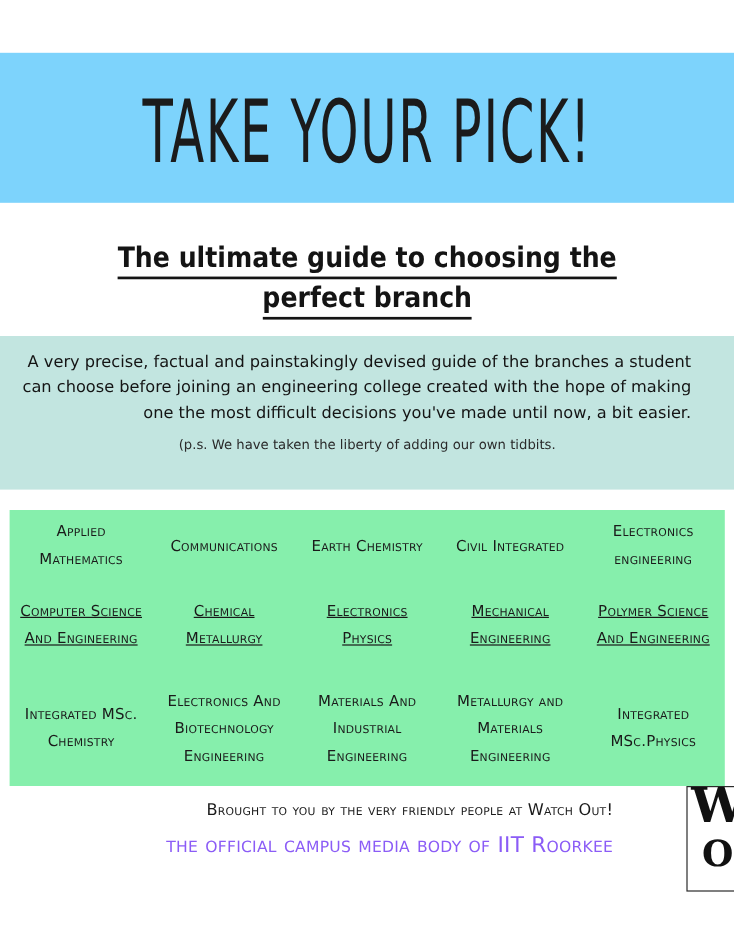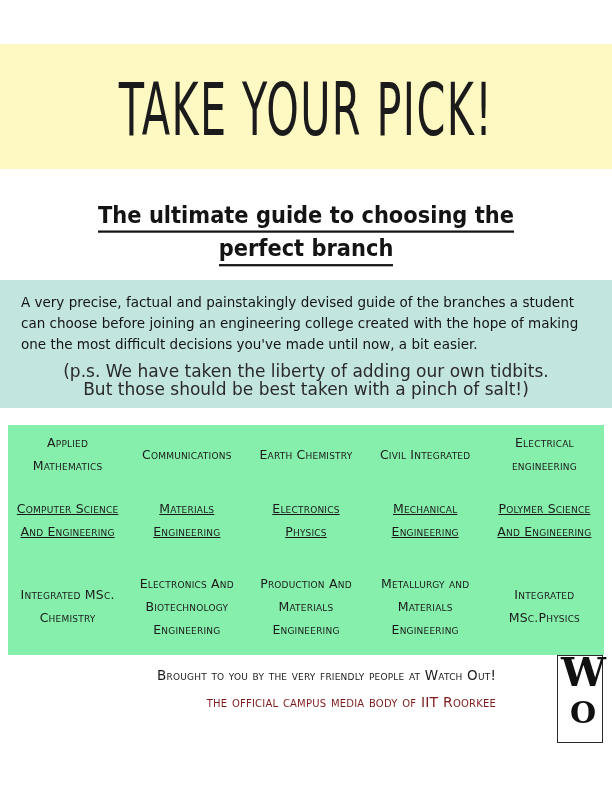--- a/index.html
+++ b/index.html
@@ -21,21 +21,21 @@
     background: #ffffff;
   }
 
   
   .title-banner {
     position: absolute;
     left: 0;
     top: 44px;
     width: 612px;
     height: 125px;
-    background: #fef9c3;
+    background: #7dd3fc;
   }
   .title-text {
     position: absolute;
     left: 0;
     top: 24px;
     width: 612px;
     text-align: center;
     font-family: "DejaVu Sans", sans-serif;
     font-size: 50px;
     font-weight: 400;
@@ -73,37 +73,37 @@
   .intro-band {
     position: absolute;
     left: 0;
     top: 280px;
     width: 612px;
     height: 128px;
     background: #c2e5e0;
   }
   .intro-text {
     position: absolute;
-    left: 21px;
+    left: 8px;
     top: 292px;
     width: 568px;
-    text-align: left;
+    text-align: right;
     font-family: "DejaVu Sans", sans-serif;
     font-size: 13.5px;
     color: #141414;
     line-height: 21px;
   }
   .ps-text {
     position: absolute;
     left: 60px;
     top: 362px;
     width: 492px;
     text-align: center;
     font-family: "DejaVu Sans", sans-serif;
-    font-size: 17px;
+    font-size: 11px;
     color: #2a2a2a;
     line-height: 18px;
   }
 
   
   .table-wrap {
     position: absolute;
     left: 8px;
     top: 425px;
     width: 596px;
@@ -125,21 +125,21 @@
     line-height: 23px;
     padding: 6px 4px;
   }
   table.branches tr.r0 td { height: 38px; }
   table.branches tr.r1 td { height: 62px; text-decoration: underline; }
   table.branches tr.r2 td { height: 86px; }
 
   
   .footer {
     position: absolute;
-    left: 0;
+    left: 15px;
     top: 655px;
     width: 552px;
     height: 100px;
   }
   .footer-line1 {
     position: absolute;
     right: 56px;
     top: 12px;
     text-align: right;
     font-family: "DejaVu Sans", sans-serif;
@@ -147,23 +147,23 @@
     font-variant: small-caps;
     color: #1a1a1a;
     letter-spacing: 0.2px;
   }
   .footer-line2 {
     position: absolute;
     right: 56px;
     top: 39px;
     text-align: right;
     font-family: "DejaVu Sans", sans-serif;
-    font-size: 14px;
+    font-size: 18px;
     font-variant: small-caps;
-    color: #7f1d1d;
+    color: #8b5cf6;
     letter-spacing: 0.2px;
   }
   .logo-box {
     position: absolute;
     left: 557px;
     top: 0px;
     width: 44px;
     height: 86px;
     border: 1px solid #2b2b2b;
     background: #ffffff;
@@ -200,44 +200,43 @@
 
   <div class="subtitle">
     <span class="line"><span>The ultimate guide to choosing the</span></span>
     <span class="line"><span>perfect branch</span></span>
   </div>
 
   <div class="intro-band"></div>
   <div class="intro-text">A very precise, factual and painstakingly devised guide of the branches a student can choose before joining an engineering college created with the hope of making one the most difficult decisions you've made until now, a bit easier.</div>
   <div class="ps-text">
     <div>(p.s. We have taken the liberty of adding our own tidbits.</div>
-    <div>But those should be best taken with a pinch of salt!)</div>
   </div>
 
   <div class="table-wrap">
     <table class="branches">
       <tbody>
           <tr class="r0">
         <td>Applied Mathematics</td>
         <td>Communications</td>
         <td>Earth Chemistry</td>
         <td>Civil Integrated</td>
-        <td>Electrical engineering</td>
+        <td>Electronics engineering</td>
       </tr>
       <tr class="r1">
         <td>Computer Science And Engineering</td>
-        <td>Materials Engineering</td>
+        <td>Chemical Metallurgy</td>
         <td>Electronics Physics</td>
         <td>Mechanical Engineering</td>
         <td>Polymer Science And Engineering</td>
       </tr>
       <tr class="r2">
         <td>Integrated MSc. Chemistry</td>
         <td>Electronics And Biotechnology Engineering</td>
-        <td>Production And Materials Engineering</td>
+        <td>Materials And Industrial Engineering</td>
         <td>Metallurgy and Materials Engineering</td>
         <td>Integrated MSc.Physics</td>
       </tr>
     </tbody>
       </table>
   </div>
 
   <div class="footer">
     <div class="footer-line1">Brought to you by the very friendly people at  Watch Out!</div>
     <div class="footer-line2">the official campus media body of IIT Roorkee</div>

